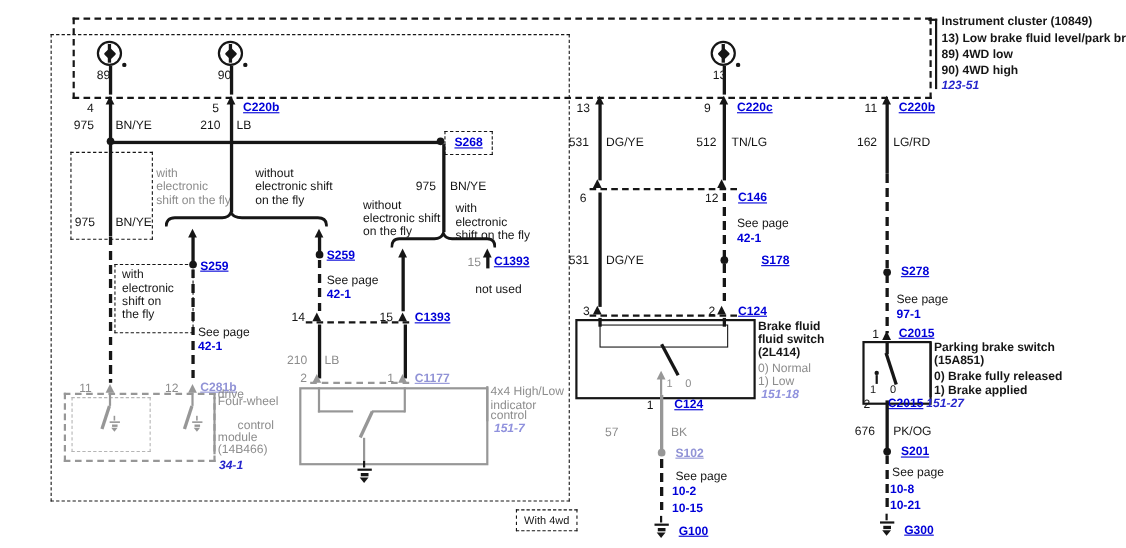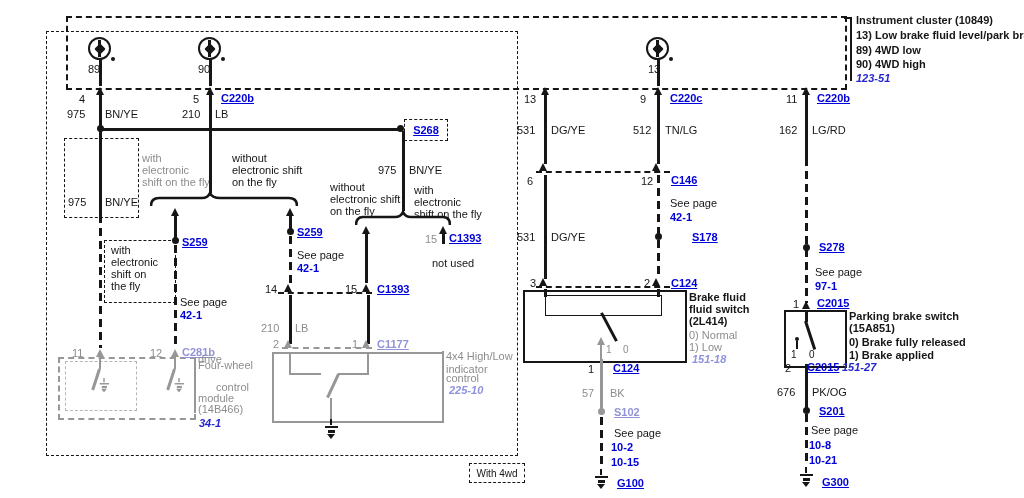--- a/index.html
+++ b/index.html
@@ -223,21 +223,21 @@
   <div class="gnd" style="left:323px;top:419px">
       <i class="gs"></i>
       <i class="g1"></i>
       <i class="g2"></i>
       <i class="gt"></i>
     </div>
   <div class="brk gray" style="left:442px;top:351px;height:32px"></div>
   <div class="lbl gray" style="left:446px;top:350px">4x4 High/Low</div>
   <div class="lbl gray" style="left:446px;top:363px">indicator</div>
   <div class="lbl gray" style="left:446px;top:372px">control</div>
-  <div class="lbl lbluei" style="left:449px;top:384px">225-10</div>
+  <div class="lbl lbluei" style="left:449px;top:384px">151-7</div>
 
   <div class="dbox gray" style="left:58px;top:357px;width:134px;height:59px"></div>
   <div class="dbox ltgray" style="left:65px;top:361px;width:70px;height:48px"></div>
   <div class="lbl gray" style="left:72px;top:347px">11</div>
   <div class="lbl gray" style="left:150px;top:347px">12</div>
   <div class="lbl lblue" style="left:182px;top:346px">C281b</div>
   <div class="wv gwire thin" style="left:98.5px;top:357px;height:12px"></div>
   <div class="lever" style="left:98px;top:369px;height:22px;transform:rotate(18deg)"></div>
   <div class="gnd gray mini" style="left:96px;top:378px">
       <i class="gs"></i>
@@ -302,21 +302,21 @@
   <div class="lbl b" style="left:689px;top:291px">Brake fluid</div>
   <div class="lbl b" style="left:689px;top:303px">fluid switch</div>
   <div class="lbl b" style="left:689px;top:315px">(2L414)</div>
   <div class="lbl gray" style="left:689px;top:329px">0) Normal</div>
   <div class="lbl gray" style="left:689px;top:341px">1) Low</div>
   <div class="lbl lbluei" style="left:692px;top:353px">151-18</div>
 
   <div class="lbl" style="left:588px;top:363px">1</div>
   <div class="lbl blue" style="left:613px;top:362px">C124</div>
   <div class="wv gwire" style="left:599.5px;top:359px;height:52px"></div>
-  <div class="lbl gray" style="left:582px;top:387px">57</div>
+  <div class="lbl gray" style="left:550px;top:387px">57</div>
   <div class="lbl gray" style="left:610px;top:387px">BK</div>
   <div class="dot gray" style="left:597.5px;top:408px"></div>
   <div class="lbl lblue" style="left:614px;top:406px">S102</div>
   <div class="wv dash" style="left:599.5px;top:417px;height:51px"></div>
   <div class="lbl" style="left:614px;top:427px">See page</div>
   <div class="lbl bluep" style="left:611px;top:441px">10-2</div>
   <div class="lbl bluep" style="left:611px;top:456px">10-15</div>
   <div class="gnd" style="left:593px;top:469px">
       <i class="gs"></i>
       <i class="g1"></i>

